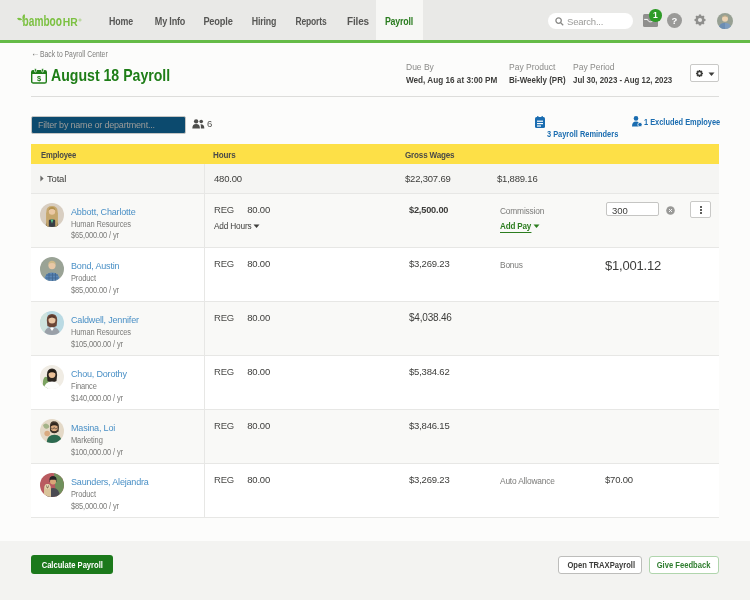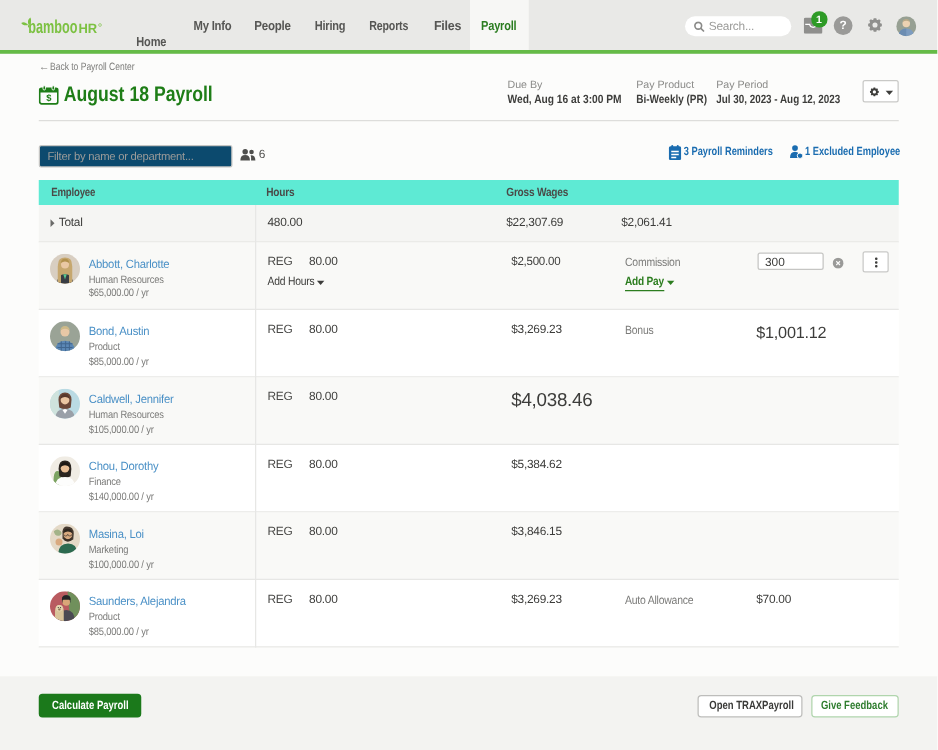--- a/index.html
+++ b/index.html
@@ -22,21 +22,21 @@
     <svg width="66" height="24" viewBox="0 0 66 24">
       <path d="M1.0 10.4 C2.4 9.2 4.8 9.6 6.4 11.8 C4.4 12.8 2.0 12.2 1.0 10.4 Z" fill="#7cc142"></path>
       <path d="M6.7 11.5 C5.9 9.2 6.5 7.0 8.4 6.0 C9.4 8.1 8.7 10.5 7.1 11.5 Z" fill="#7cc142"></path>
       <path d="M6.5 11.7 Q6.9 12.8 6.8 13.9" stroke="#7cc142" stroke-width="0.8" fill="none"></path>
       <text x="6.6" y="18.3" font-size="15" font-weight="bold" fill="#7cc142" textLength="39.4" lengthAdjust="spacingAndGlyphs">bamboo</text>
       <text x="46.8" y="18.3" font-size="10.7" font-weight="bold" fill="#7cc142" textLength="15" lengthAdjust="spacingAndGlyphs">HR</text>
       <circle cx="64" cy="12" r="1.1" fill="none" stroke="#7cc142" stroke-width="0.5"></circle>
     </svg>
   </div>
 
-  <div class="abs" style="top:28px;left:121px;transform:translateX(-50%);white-space:nowrap"><span class="sx" style="font-size:10.5px;font-weight:bold;color:#565654;letter-spacing:-0.2px;white-space:nowrap;transform:scaleX(0.84);transform-origin:50% 50%">Home</span></div>
+  <div class="abs" style="top:15px;left:121px;transform:translateX(-50%);white-space:nowrap"><span class="sx" style="font-size:10.5px;font-weight:bold;color:#565654;letter-spacing:-0.2px;white-space:nowrap;transform:scaleX(0.84);transform-origin:50% 50%">Home</span></div>
   <div class="abs" style="top:15px;left:169.5px;transform:translateX(-50%);white-space:nowrap"><span class="sx" style="font-size:10.5px;font-weight:bold;color:#565654;letter-spacing:-0.2px;white-space:nowrap;transform:scaleX(0.86);transform-origin:50% 50%">My Info</span></div>
   <div class="abs" style="top:15px;left:218px;transform:translateX(-50%);white-space:nowrap"><span class="sx" style="font-size:10.5px;font-weight:bold;color:#565654;letter-spacing:-0.2px;white-space:nowrap;transform:scaleX(0.88);transform-origin:50% 50%">People</span></div>
   <div class="abs" style="top:15px;left:263.5px;transform:translateX(-50%);white-space:nowrap"><span class="sx" style="font-size:10.5px;font-weight:bold;color:#565654;letter-spacing:-0.2px;white-space:nowrap;transform:scaleX(0.84);transform-origin:50% 50%">Hiring</span></div>
   <div class="abs" style="top:15px;left:310.5px;transform:translateX(-50%);white-space:nowrap"><span class="sx" style="font-size:10.5px;font-weight:bold;color:#565654;letter-spacing:-0.2px;white-space:nowrap;transform:scaleX(0.81);transform-origin:50% 50%">Reports</span></div>
   <div class="abs" style="top:15px;left:358.3px;transform:translateX(-50%);white-space:nowrap"><span class="sx" style="font-size:10.5px;font-weight:bold;color:#565654;letter-spacing:-0.2px;white-space:nowrap;transform:scaleX(0.95);transform-origin:50% 50%">Files</span></div>
   <div class="abs" style="top:15px;left:399px;transform:translateX(-50%);white-space:nowrap"><span class="sx" style="font-size:10.5px;font-weight:bold;color:#2a7c1f;letter-spacing:-0.2px;white-space:nowrap;transform:scaleX(0.84);transform-origin:50% 50%">Payroll</span></div>
 
   <div class="abs" style="left:548px;top:13px;width:85px;height:16px;background:#fff;border-radius:8px">
     <svg class="abs" style="left:7px;top:4px" width="9" height="9" viewBox="0 0 9 9">
         <circle cx="3.6" cy="3.6" r="2.7" fill="none" stroke="#8a8a88" stroke-width="1.3"></circle>
@@ -115,44 +115,44 @@
 <div class="abs" style="left:207px;top:118px;font-size:9.5px;color:#4e4e4c">6</div>
 
 <svg class="abs" style="left:535px;top:116px" width="10" height="12" viewBox="0 0 10 12">
   <rect x="0" y="1" width="10" height="11" rx="1.5" fill="#1a6cb0"></rect>
   <rect x="2" y="0" width="1.6" height="2.6" rx="0.8" fill="#1a6cb0"></rect>
   <rect x="6.4" y="0" width="1.6" height="2.6" rx="0.8" fill="#1a6cb0"></rect>
   <rect x="2" y="4.6" width="6" height="1.2" fill="#fff"></rect>
   <rect x="2" y="7" width="6" height="1.2" fill="#fff"></rect>
   <rect x="2" y="9.4" width="4" height="1.2" fill="#fff"></rect>
 </svg>
-<div class="abs" style="left:547px;top:116px"><span class="sx" id="rem" style="font-size:9.5px;font-weight:bold;color:#1a6cb0;white-space:nowrap;transform:scaleX(0.78)">3 Payroll Reminders</span></div>
+<div class="abs" style="left:547px;top:128px"><span class="sx" id="rem" style="font-size:9.5px;font-weight:bold;color:#1a6cb0;white-space:nowrap;transform:scaleX(0.78)">3 Payroll Reminders</span></div>
 
 <svg class="abs" style="left:632px;top:116px" width="10" height="11" viewBox="0 0 10 11">
   <circle cx="4" cy="2.4" r="2.3" fill="#1a6cb0"></circle>
   <path d="M0 10.4 Q0 5.4 4 5.4 Q8 5.4 8 10.4 Z" fill="#1a6cb0"></path>
   <circle cx="8" cy="8.6" r="2.2" fill="#1a6cb0" stroke="#fbfbfa" stroke-width="0.8"></circle>
 </svg>
 <div class="abs" style="left:644px;top:116px"><span class="sx" id="exc" style="font-size:9.5px;font-weight:bold;color:#1a6cb0;white-space:nowrap;transform:scaleX(0.78)">1 Excluded Employee</span></div>
 
-<div class="abs" style="left:31px;top:144px;width:688px;height:20px;background:#5eead4">
+<div class="abs" style="left:31px;top:144px;width:688px;height:20px;background:#fde047">
   <div class="abs" style="left:10px;top:5px"><span class="sx" style="font-size:9.5px;font-weight:bold;letter-spacing:-0.2px;color:#4a4a48;white-space:nowrap;transform:scaleX(0.81)">Employee</span></div>
   <div class="abs" style="left:182px;top:5px"><span class="sx" style="font-size:9.5px;font-weight:bold;letter-spacing:-0.2px;color:#4a4a48;white-space:nowrap;transform:scaleX(0.85)">Hours</span></div>
   <div class="abs" style="left:374px;top:5px"><span class="sx" style="font-size:9.5px;font-weight:bold;letter-spacing:-0.2px;color:#4a4a48;white-space:nowrap;transform:scaleX(0.85)">Gross Wages</span></div>
   <div class="abs" style="left:466px;top:20px"><span class="sx" style="font-size:9.5px;font-weight:bold;letter-spacing:-0.2px;color:#4a4a48;white-space:nowrap;transform:scaleX(0.86)">Extra Pay</span></div>
 </div>
 
 <div class="abs" style="left:31px;top:164px;width:688px;height:30px;background:#f5f5f3;border-bottom:1px solid #e7e7e5">
   <svg class="abs" style="left:9px;top:11px" width="4" height="7" viewBox="0 0 4 7">
       <path d="M0.4 0.4 L3.6 3.5 L0.4 6.6 Z" fill="#6a6a68"></path>
     </svg>
   <div class="abs" style="left:16px;top:9px;font-size:9.5px;color:#3d3d3b;letter-spacing:-0.2px">Total</div>
   <div class="abs" style="left:183px;top:9px;font-size:9.5px;color:#3d3d3b;letter-spacing:-0.2px">480.00</div>
   <div class="abs" style="left:374px;top:9px;font-size:9.5px;color:#3d3d3b;letter-spacing:-0.2px">$22,307.69</div>
-  <div class="abs" style="left:466px;top:9px;font-size:9.5px;color:#3d3d3b;letter-spacing:-0.2px">$2,061.41</div>
+  <div class="abs" style="left:466px;top:9px;font-size:9.5px;color:#3d3d3b;letter-spacing:-0.2px">$1,889.16</div>
 </div>
 
 <div class="abs" style="left:31px;top:194px;width:688px;height:54px;background:#f9f9f7;border-bottom:1px solid #e7e7e5">
   <svg class="abs" style="left:9px;top:9px" width="24" height="24" viewBox="0 0 24 24">
     <defs>
         <clipPath id="av1">
           <circle cx="12" cy="12" r="12"></circle>
         </clipPath>
       </defs>
     <g clip-path="url(#av1)">
@@ -168,21 +168,21 @@
   </svg>
   <div class="abs" style="left:40px;top:11.5px"><span class="sx nm">Abbott, Charlotte</span></div>
   <div class="abs" style="left:40px;top:24px"><span class="sx gr">Human Resources</span></div>
   <div class="abs" style="left:40px;top:35px"><span class="sx gr">$65,000.00 / yr</span></div>
   <div class="abs" style="left:183px;top:10px;font-size:9.5px;color:#4a4a48;letter-spacing:-0.2px">REG</div>
   <div class="abs" style="left:195px;top:10px;width:44px;text-align:right;font-size:9.5px;color:#3d3d3b;letter-spacing:-0.2px">80.00</div>
   <div class="abs" style="left:183px;top:26px"><span class="sx" style="font-size:9.5px;color:#3d3d3b;white-space:nowrap;letter-spacing:-0.2px;transform:scaleX(0.87)">Add Hours</span></div>
   <svg class="abs" style="left:222px;top:30px" width="7" height="5" viewBox="0 0 7 5">
       <path d="M0.5 0.5 L3.5 4 L6.5 0.5 Z" fill="#3d3d3b"></path>
     </svg>
-  <div class="abs" style="left:378px;top:10px"><span class="sx" style="font-size:9.5px;font-weight:normal;color:#3d3d3b;letter-spacing:-0.2px;white-space:nowrap;transform:scaleX(0.97)">$2,500.00</span></div>
+  <div class="abs" style="left:378px;top:10px"><span class="sx" style="font-size:9.5px;font-weight:bold;color:#3d3d3b;letter-spacing:-0.2px;white-space:nowrap;transform:scaleX(0.97)">$2,500.00</span></div>
   <div class="abs" style="left:469px;top:10.5px"><span class="sx gr2">Commission</span></div>
   <div class="abs" style="left:575px;top:8px;width:53px;height:14px;background:#fff;border:1px solid #c5c5c3;border-radius:2px">
     <div class="abs" style="left:5px;top:1.5px;font-size:9.5px;color:#3d3d3b">300</div>
   </div>
   <svg class="abs" style="left:634.5px;top:11.5px" width="9" height="9" viewBox="0 0 9 9">
     <circle cx="4.5" cy="4.5" r="4.3" fill="#9a9a98"></circle>
     <path d="M3 3 L6 6 M6 3 L3 6" stroke="#fbfbfa" stroke-width="0.9"></path>
   </svg>
   <div class="abs" style="left:659px;top:7px;width:21px;height:17px;background:#fff;border:1px solid #c9c9c7;border-radius:2px">
     <div class="abs" style="left:9px;top:3.5px;width:2px;height:2px;background:#3e3e3c;border-radius:40%"></div>
@@ -235,21 +235,21 @@
       <path d="M8.3 8 Q12 5 15.7 8 Q15.4 4.2 12 4.2 Q8.6 4.2 8.3 8Z" fill="#57382c"></path>
       <path d="M4 24 Q4.5 16 12 16 Q19.5 16 20 24 Z" fill="#9aa0a8"></path>
       <path d="M10 17 L12 20 L14 17 L12 16.2 Z" fill="#fff"></path>
     </g>
   </svg>
   <div class="abs" style="left:40px;top:11.5px"><span class="sx nm">Caldwell, Jennifer</span></div>
   <div class="abs" style="left:40px;top:24px"><span class="sx gr">Human Resources</span></div>
   <div class="abs" style="left:40px;top:35.5px"><span class="sx gr">$105,000.00 / yr</span></div>
   <div class="abs" style="left:183px;top:10px;font-size:9.5px;color:#4a4a48;letter-spacing:-0.2px">REG</div>
   <div class="abs" style="left:195px;top:10px;width:44px;text-align:right;font-size:9.5px;color:#3d3d3b;letter-spacing:-0.2px">80.00</div>
-  <div class="abs" style="left:378px;top:10px;font-size:15px;color:#3d3d3b;letter-spacing:-0.2px">$4,038.46</div>
+  <div class="abs" style="left:378px;top:10px;font-size:10px;color:#3d3d3b;letter-spacing:-0.2px">$4,038.46</div>
 </div>
 
 <div class="abs" style="left:31px;top:356px;width:688px;height:54px;background:#fff;border-bottom:1px solid #e7e7e5">
   <svg class="abs" style="left:9px;top:9px" width="24" height="24" viewBox="0 0 24 24">
     <defs>
         <clipPath id="av4">
           <circle cx="12" cy="12" r="12"></circle>
         </clipPath>
       </defs>
     <g clip-path="url(#av4)">

